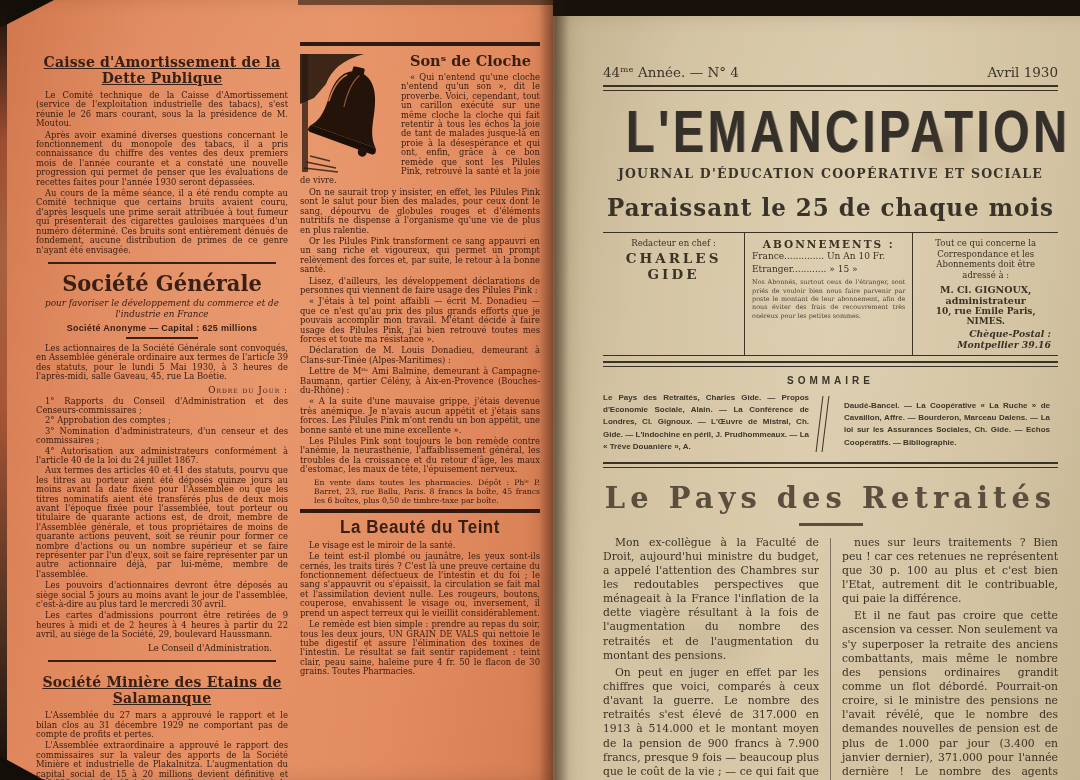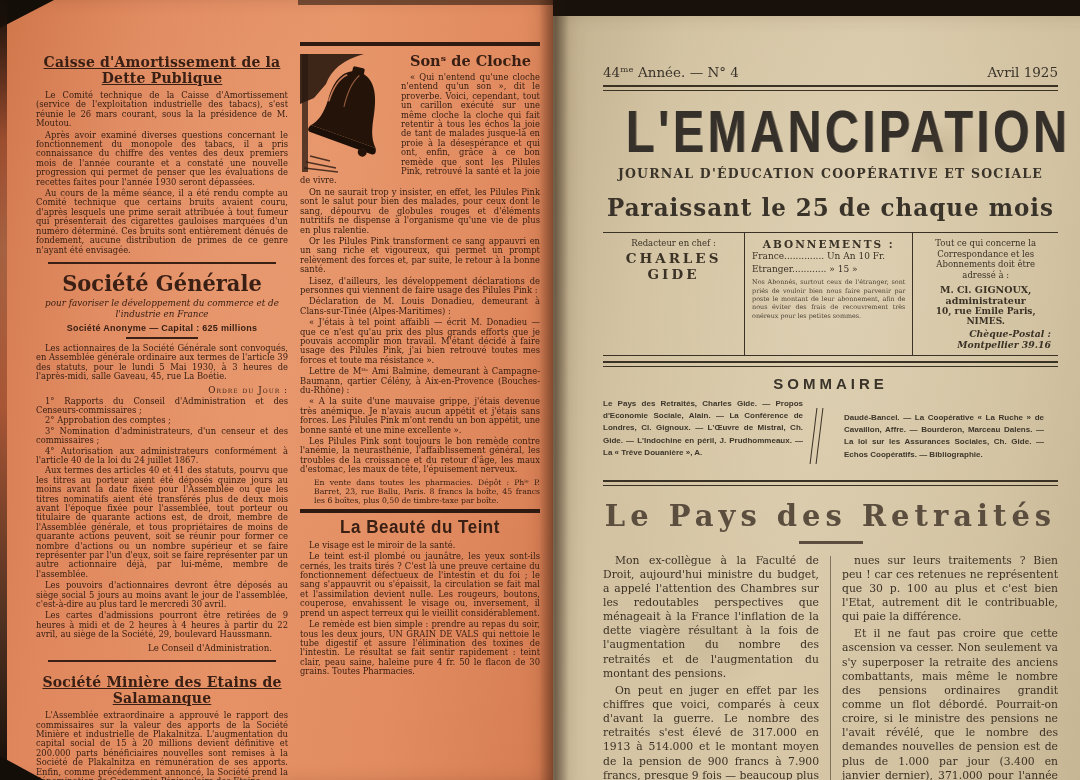--- a/index.html
+++ b/index.html
@@ -63,21 +63,21 @@
   .ed-label{font-size:8.5px;text-align:center;}
   .ed-name{font-size:13.5px;font-weight:bold;text-align:center;letter-spacing:3px;margin-top:2px;}
   .ed-note{font-size:8px;line-height:1.25;text-align:justify;margin-top:5px;}
   .abo-title{font-size:10.5px;font-weight:bold;text-align:center;letter-spacing:2px;}
   .abo-line{font-size:9px;line-height:1.4;white-space:nowrap;overflow:hidden;}
   .abo-note{font-size:6.4px;line-height:1.3;text-align:justify;margin-top:3px;color:#4c4336;}
   .adm-intro{font-size:8.5px;line-height:1.25;text-align:center;}
   .adm-name{font-size:9.5px;font-weight:bold;text-align:center;margin-top:3px;}
   .adm-addr{font-size:9px;font-weight:bold;text-align:center;}
   .adm-postal{font-size:9.3px;font-style:italic;font-weight:bold;text-align:right;margin-top:2px;}
-  .som-label{margin-top:8px;text-align:center;font-family:"Liberation Sans",sans-serif;font-weight:bold;font-size:15px;letter-spacing:4px;color:#3a332a;}
+  .som-label{margin-top:8px;text-align:center;font-family:"Liberation Sans",sans-serif;font-weight:bold;font-size:10px;letter-spacing:4px;color:#3a332a;}
   .som-cols{display:flex;margin-top:6px;}
   .som-col{flex:1;font-family:"Liberation Sans",sans-serif;font-weight:bold;font-size:8px;line-height:1.55;text-align:justify;color:#3d362a;}
   .som-sep{width:5px;border-left:1.3px solid #3b3226;border-right:1.3px solid #3b3226;height:56px;align-self:center;margin:0 10px;transform:skewX(-7deg);}
   .art-title{margin:13px 0 0;text-align:center;font-size:29px;font-weight:700;letter-spacing:5px;color:#5b4e3e;transform:scaleY(1.04);}
   .title-rule{width:64px;height:2.5px;background:#5b4e3e;margin:8px auto 10px;}
   .art-cols{display:flex;}
   .art-col{flex:1;}
   .art-col p{font-size:10.8px;line-height:1.31;text-align:justify;text-indent:12px;margin:0 0 3px;color:#3b3226;}
   .art-sep{width:1px;background:rgba(90,78,62,.7);margin:2px 11px 125px;}
   
@@ -114,20 +114,21 @@
     <p class="odj-item">3° Nomination d'administrateurs, d'un censeur et des commissaires ;</p>
     <p class="odj-item">4° Autorisation aux administrateurs conformément à l'article 40 de la loi du 24 juillet 1867.</p>
     <p class="ad-p">Aux termes des articles 40 et 41 des statuts, pourvu que les titres au porteur aient été déposés quinze jours au moins avant la date fixée pour l'Assemblée ou que les titres nominatifs aient été transférés plus de deux mois avant l'époque fixée pour l'assemblée, tout porteur ou titulaire de quarante actions est, de droit, membre de l'Assemblée générale, et tous propriétaires de moins de quarante actions peuvent, soit se réunir pour former ce nombre d'actions ou un nombre supérieur et se faire représenter par l'un d'eux, soit se faire représenter par un autre actionnaire déjà, par lui-même, membre de l'assemblée.</p>
     <p class="ad-p">Les pouvoirs d'actionnaires devront être déposés au siège social 5 jours au moins avant le jour de l'assemblée, c'est-à-dire au plus tard le mercredi 30 avril.</p>
     <p class="ad-p">Les cartes d'admissions pourront être retirées de 9 heures à midi et de 2 heures à 4 heures à partir du 22 avril, au siège de la Société, 29, boulevard Haussmann.</p>
     <div class="sig">Le Conseil d'Administration.</div>
 
     <div class="divider"></div>
 
     <h2 class="ad-title">Société Minière des Etains de Salamanque</h2>
+    <p class="ad-p">L'Assemblée du 27 mars a approuvé le rapport et le bilan clos au 31 décembre 1929 ne comportant pas de compte de profits et pertes.</p>
     <p class="ad-p">L'Assemblée extraordinaire a approuvé le rapport des commissaires sur la valeur des apports de la Société Minière et industrielle de Plakalnitza. L'augmentation du capital social de 15 à 20 millions devient définitive et 200.000 parts bénéficiaires nouvelles sont remises à la Société de Plakalnitza en rémunération de ses apports. Enfin, comme précédemment annoncé, la Société prend la dénomination de Compagnie Péninsulaire des Etains.</p>
   </div>
 
   <div class="pl-col2">
     <div class="top-rule"></div>
 
     <div class="bell">
       <svg viewBox="0 0 94 120" width="94" height="120">
         <path d="M0,0 L64,0 Q34,8 26,30 L14,44 L0,50 Z" fill="#2a1810" opacity="0.9"></path>
         <path d="M2,0 L8,0 L8,118 L2,118 Z" fill="#2a1810" opacity="0.75"></path>
@@ -140,42 +141,42 @@
           <path d="M50,20 c-6,8 -8,20 -8,34" stroke="#dd8a60" stroke-width="1.1" fill="none" opacity="0.6"></path>
         </g>
         <path d="M6,108 l30,6 M4,114 l34,4 M10,102 l20,5" stroke="#2a1810" stroke-width="1.6" opacity="0.8"></path>
       </svg>
     </div>
     <h2 class="cloche-title">Sonˢ de Cloche</h2>
     <p class="ad-p">« Qui n'entend qu'une cloche n'entend qu'un son », dit le proverbe. Voici, cependant, tout un carillon exécuté sur une même cloche la cloche qui fait retentir à tous les échos la joie de tant de malades jusque-là en proie à la désespérance et qui ont, enfin, grâce à ce bon remède que sont les Pilules Pink, retrouvé la santé et la joie de vivre.</p>
     <p class="ad-p">On ne saurait trop y insister, en effet, les Pilules Pink sont le salut pour bien des malades, pour ceux dont le sang, dépourvu de globules rouges et d'éléments nutritifs ne dispense à l'organisme qu'une vie de plus en plus ralentie.</p>
     <p class="ad-p">Or les Pilules Pink transforment ce sang appauvri en un sang riche et vigoureux, qui permet un prompt relèvement des forces et, par suite, le retour à la bonne santé.</p>
     <p class="ad-p">Lisez, d'ailleurs, les développement déclarations de personnes qui viennent de faire usage des Pilules Pink :</p>
+    <p class="ad-p">« J'étais à tel point affaibli — écrit M. Donadieu — que ce n'est qu'au prix des plus grands efforts que je pouvais accomplir mon travail. M'étant décidé à faire usage des Pilules Pink, j'ai bien retrouvé toutes mes forces et toute ma résistance ».</p>
     <p class="ad-p">Déclaration de M. Louis Donadieu, demeurant à Clans-sur-Tinée (Alpes-Maritimes) :</p>
-    <p class="ad-p">« J'étais à tel point affaibli — écrit M. Donadieu — que ce n'est qu'au prix des plus grands efforts que je pouvais accomplir mon travail. M'étant décidé à faire usage des Pilules Pink, j'ai bien retrouvé toutes mes forces et toute ma résistance ».</p>
     <p class="ad-p">Lettre de Mˡˡᵉ Ami Balmine, demeurant à Campagne-Baumann, qartier Célény, à Aix-en-Provence (Bouches-du-Rhône) :</p>
     <p class="ad-p">« A la suite d'une mauvaise grippe, j'étais devenue très anémique. Je n'avais aucun appétit et j'étais sans forces. Les Pilules Pink m'ont rendu un bon appétit, une bonne santé et une mine excellente ».</p>
     <p class="ad-p">Les Pilules Pink sont toujours le bon remède contre l'anémie, la neurasthénie, l'affaiblissement général, les troubles de la croissance et du retour d'âge, les maux d'estomac, les maux de tête, l'épuisement nerveux.</p>
     <p class="pharm-note">En vente dans toutes les pharmacies. Dépôt : Phⁱᵉ P. Barret, 23, rue Ballu, Paris. 8 francs la boîte, 45 francs les 6 boîtes, plus 0,50 de timbre-taxe par boîte.</p>
 
     <div class="thick-rule"></div>
 
     <h2 class="teint-title">La Beauté du Teint</h2>
     <p class="ad-p">Le visage est le miroir de la santé.</p>
     <p class="ad-p">Le teint est-il plombé ou jaunâtre, les yeux sont-ils cernés, les traits tirés ? C'est là une preuve certaine du fonctionnement défectueux de l'intestin et du foi ; le sang s'appauvrit ou s'épaissit, la circulation se fait mal et l'assimilation devient nulle. Les rougeurs, boutons, couperose, envahissent le visage ou, inversement, il prend un aspect terreux qui le vieillit considérablement.</p>
     <p class="ad-p">Le remède est bien simple : prendre au repas du soir, tous les deux jours, UN GRAIN DE VALS qui nettoie le tube digestif et assure l'élimination des toxines de l'intestin. Le résultat se fait sentir rapidement : teint clair, peau saine, haleine pure 4 fr. 50 le flacon de 30 grains. Toutes Pharmacies.</p>
   </div>
 </div>
 
 <div class="page-right">
   <div class="pr-inner">
 
     <div class="rp-header">
       <span>44ᵐᵉ Année.  —  N° 4</span>
-      <span>Avril 1925</span>
+      <span>Avril 1930</span>
     </div>
     <div class="double-rule"></div>
 
     <h1 class="masthead">L'EMANCIPATION</h1>
     <div class="masthead-sub">JOURNAL D'ÉDUCATION COOPÉRATIVE ET SOCIALE</div>
     <div class="frequency">Paraissant le 25 de chaque mois</div>
 
     <div class="infobox">
       <div class="ib-cell ib-1">
         <div class="ed-label">Redacteur en chef :</div>
@@ -193,21 +194,21 @@
         <div class="adm-addr">10, rue Emile Paris, NIMES.</div>
         <div class="adm-postal">Chèque-Postal : Montpellier 39.16</div>
       </div>
     </div>
     <div class="double-rule"></div>
 
     <div class="som-label">SOMMAIRE</div>
     <div class="som-cols">
       <p class="som-col" style="margin:0">Le Pays des Retraités, Charles Gide. — Propos d'Economie Sociale, Alain. — La Conférence de Londres, Cl. Gignoux. — L'Œuvre de Mistral, Ch. Gide. — L'Indochine en péril, J. Prudhommeaux. — La « Trêve Douanière », A.</p>
       <div class="som-sep"></div>
-      <p class="som-col" style="margin:14px">Daudé-Bancel. — La Coopérative « La Ruche » de Cavaillon, Affre. — Bourderon, Marceau Dalens. — La loi sur les Assurances Sociales, Ch. Gide. — Echos Coopératifs. — Bibliographie.</p>
+      <p class="som-col" style="margin:8px">Daudé-Bancel. — La Coopérative « La Ruche » de Cavaillon, Affre. — Bourderon, Marceau Dalens. — La loi sur les Assurances Sociales, Ch. Gide. — Echos Coopératifs. — Bibliographie.</p>
     </div>
     <div class="double-rule"></div>
 
     <h1 class="art-title">Le Pays des Retraités</h1>
     <div class="title-rule"></div>
 
     <div class="art-cols">
       <div class="art-col">
         <p>Mon ex-collègue à la Faculté de Droit, aujourd'hui ministre du budget, a appelé l'attention des Chambres sur les redoutables perspectives que ménageait à la France l'inflation de la dette viagère résultant à la fois de l'augmentation du nombre des retraités et de l'augmentation du montant des pensions.</p>
         <p>On peut en juger en effet par les chiffres que voici, comparés à ceux d'avant la guerre. Le nombre des retraités s'est élevé de 317.000 en 1913 à 514.000 et le montant moyen de la pension de 900 francs à 7.900 francs, presque 9 fois — beaucoup plus que le coût de la vie ; — ce qui fait que la somme à payer par l'Etat s'est élevée de 300 millions à 4 milliards, étant ainsi multipliée par 13. A quoi il faut ajouter les pensions militaires, plus de 5 milliards. Et on sait qu'il s'en est fallu de peu que la Chambre, ces derniers jours, n'y ajoutât 1 milliard pour péréquations.</p>

